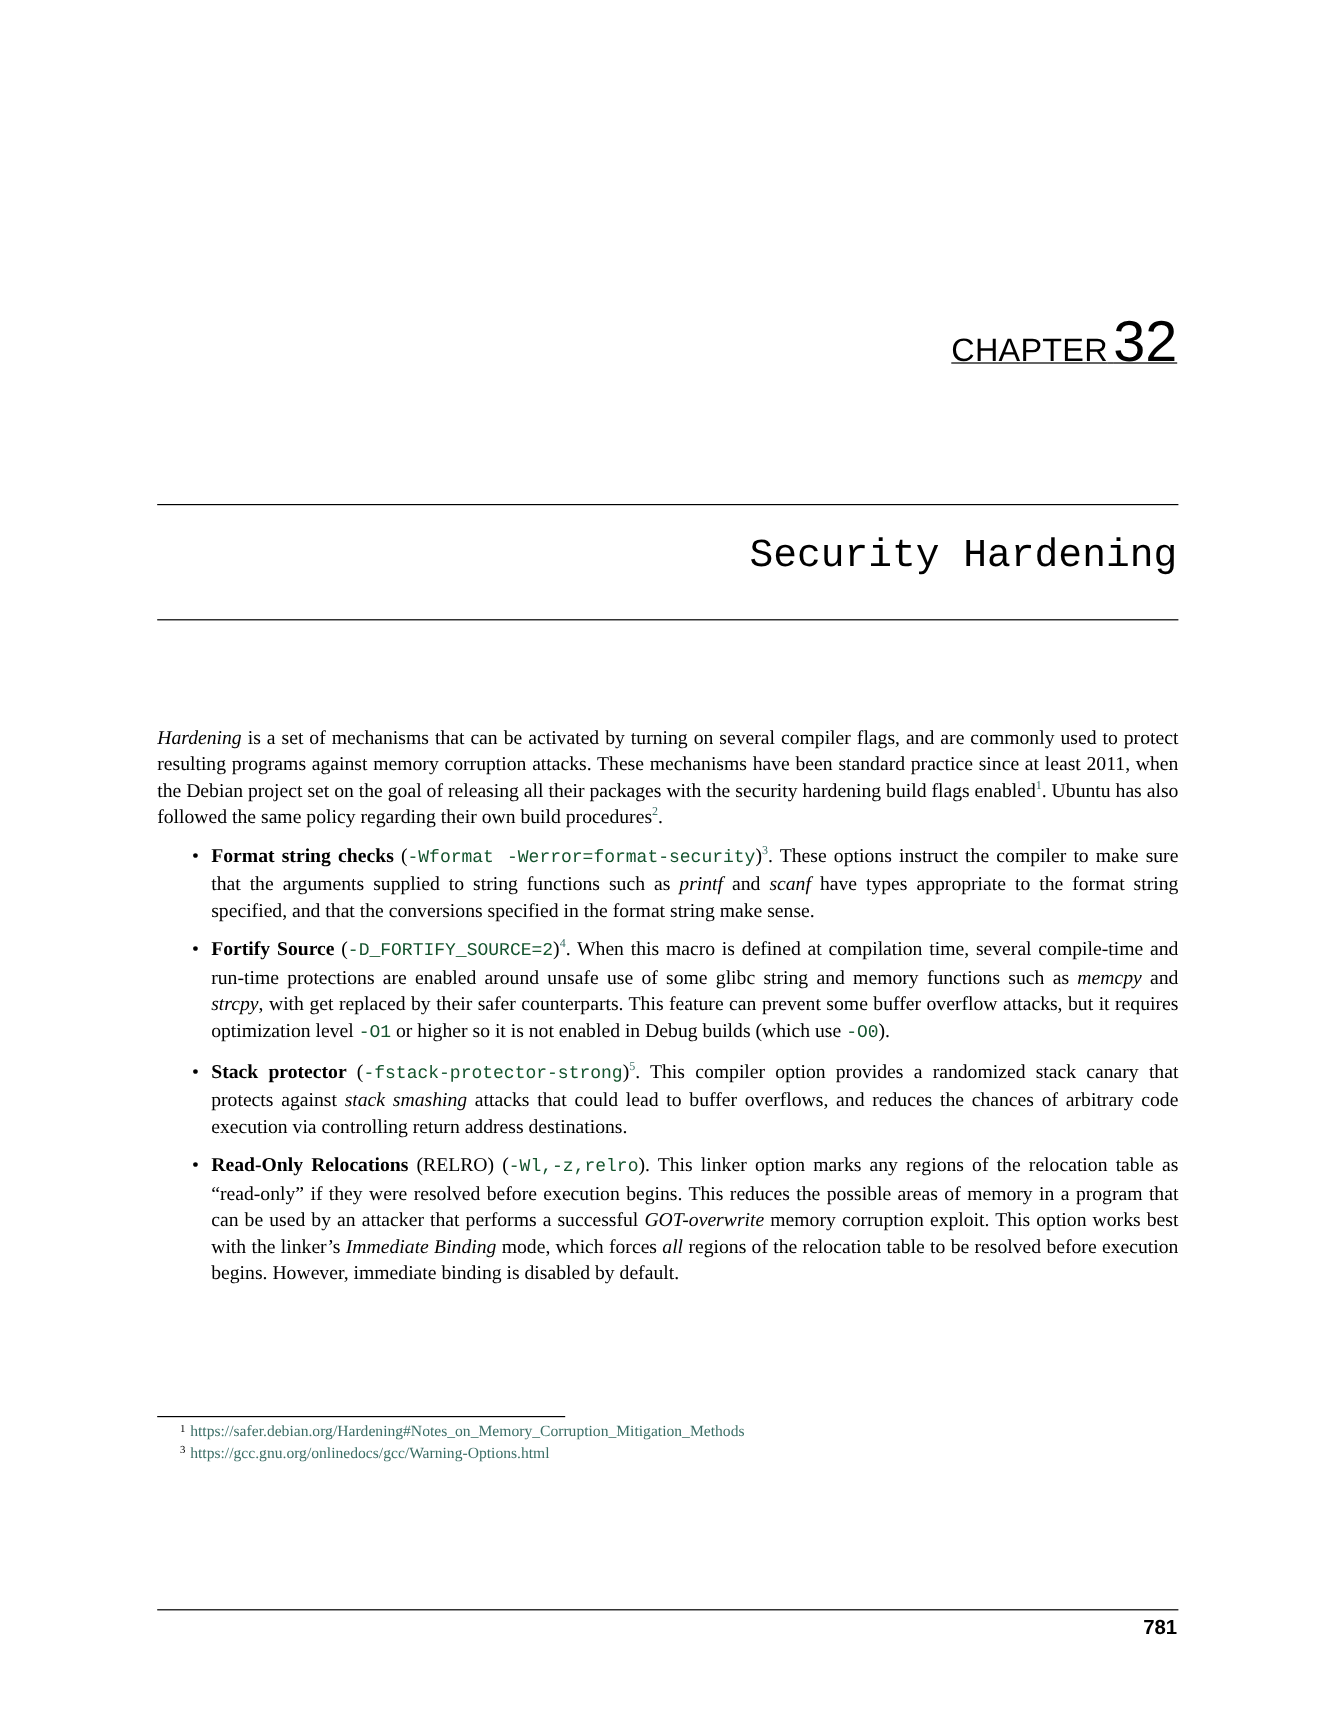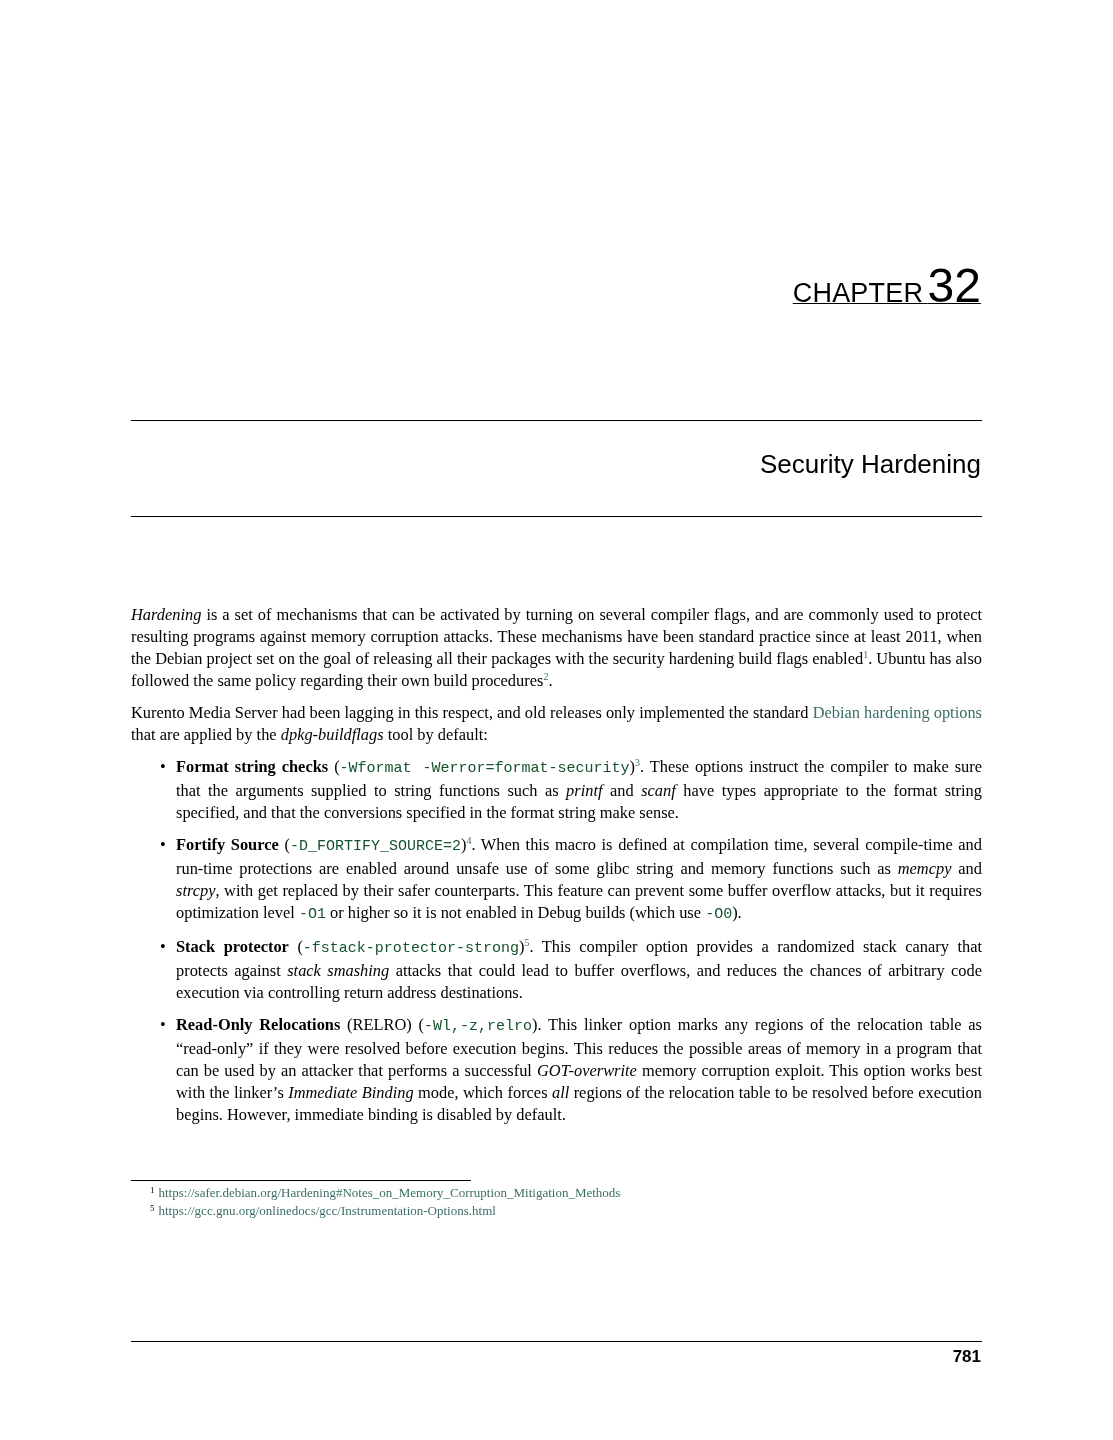--- a/index.html
+++ b/index.html
@@ -3,22 +3,22 @@
 <meta charset="utf-8">
 <style>
   html, body { margin:0; padding:0; background:#ffffff; }
   body { width:1113px; height:1440px; position:relative; overflow:hidden;
          font-family:"Liberation Serif", serif; color:#000; }
   .chapter { position:absolute; right:132px; top:262px; font-family:"Liberation Sans", sans-serif;
              text-align:right; line-height:1;text-decoration:underline; }
   .chapter .word { font-size:27px; letter-spacing:0.2px; }
   .chapter .num { font-size:48px; }
   .rule { position:absolute; left:131px; width:851px; height:0; border-top:1.3px solid #000; }
-  .title { position:absolute; right:132px; top:448px; font-family:Liberation Sans, sans-serif;
-           font-size:26px; line-height:32px; text-align:center; }
+  .title { position:absolute; right:132px; top:448px; font-family:Liberation Mono, monospace;
+           font-size:33px; line-height:32px; text-align:center; }
   .body { position:absolute; left:131px; top:604px; width:851px; font-size:16.4px; line-height:22px;
           text-align:justify; }
   .body p { margin:0 0 10px 0; }
   .link { color:#3b6e66; text-decoration:none; }
   sup { font-size:10px; line-height:0; vertical-align:super; }
   sup.fn { color:#3b6e66; }
   .mono { font-family:"Liberation Mono", monospace; font-size:15px; color:#14532d; }
   ul { margin:0 0 10px 0; padding:0 0 0 45px; list-style:none; }
   li { position:relative; margin-bottom:10px; }
   li::before { content:"•"; position:absolute; left:-16px; top:0; }
@@ -37,34 +37,33 @@
   <span class="num">32</span>
 </div>
 
 <div class="rule" style="top:420px"></div>
 <div class="title">Security Hardening</div>
 <div class="rule" style="top:516px"></div>
 
 <div class="body">
   <p><i>Hardening</i><span> is a set of mechanisms that can be activated by turning on several compiler flags, and are commonly used to protect resulting programs against memory corruption attacks. These mechanisms have been standard practice since at least 2011, when the Debian project set on the goal of releasing all their packages with the security hardening build flags enabled</span><sup class="fn">1</sup><span>. Ubuntu has also followed the same policy regarding their own build procedures</span><sup class="fn">2</sup><span>.</span></p>
 
-  <p><span>Kurento Media Server had been lagging in this respect, and old releases only implemented the standard </span><a class="link">Debian hardening options</a><span> that are applied by the </span><i>dpkg-buildflags</i><span> tool by default:</span></p>
 
   <ul>
     <li><b>Format string checks</b><span> (</span><span class="mono">-Wformat -Werror=format-security</span><span>)</span><sup class="fn">3</sup><span>. These options instruct the compiler to make sure that the arguments supplied to string functions such as </span><i>printf</i><span> and </span><i>scanf</i><span> have types appropriate to the format string specified, and that the conversions specified in the format string make sense.</span></li>
 
     <li><b>Fortify Source</b><span> (</span><span class="mono">-D_FORTIFY_SOURCE=2</span><span>)</span><sup class="fn">4</sup><span>. When this macro is defined at compilation time, several compile-time and run-time protections are enabled around unsafe use of some glibc string and memory functions such as </span><i>memcpy</i><span> and </span><i>strcpy</i><span>, with get replaced by their safer counterparts. This feature can prevent some buffer overflow attacks, but it requires optimization level </span><span class="mono">-O1</span><span> or higher so it is not enabled in Debug builds (which use </span><span class="mono">-O0</span><span>).</span></li>
 
     <li><b>Stack protector</b><span> (</span><span class="mono">-fstack-protector-strong</span><span>)</span><sup class="fn">5</sup><span>. This compiler option provides a randomized stack canary that protects against </span><i>stack smashing</i><span> attacks that could lead to buffer overflows, and reduces the chances of arbitrary code execution via controlling return address destinations.</span></li>
 
     <li><b>Read-Only Relocations</b><span> (RELRO) (</span><span class="mono">-Wl,-z,relro</span><span>)</span><span>. This linker option marks any regions of the relocation table as “read-only” if they were resolved before execution begins. This reduces the possible areas of memory in a program that can be used by an attacker that performs a successful </span><i>GOT-overwrite</i><span> memory corruption exploit. This option works best with the linker’s </span><i>Immediate Binding</i><span> mode, which forces </span><i>all</i><span> regions of the relocation table to be resolved before execution begins. However, immediate binding is disabled by default.</span></li>
   </ul>
 
 </div>
 
 <div class="fn-rule"></div>
 <div class="footnotes">
   <div><sup>1</sup><a>https://safer.debian.org/Hardening#Notes_on_Memory_Corruption_Mitigation_Methods</a></div>
-  <div><sup>5</sup><a>https://gcc.gnu.org/onlinedocs/gcc/Instrumentation-Options.html</a></div>
+  <div><sup>3</sup><a>https://gcc.gnu.org/onlinedocs/gcc/Warning-Options.html</a></div>
 </div>
 
 <div class="rule" style="top:1341px"></div>
 <div class="pageno">781</div>
 
 </body></html>

